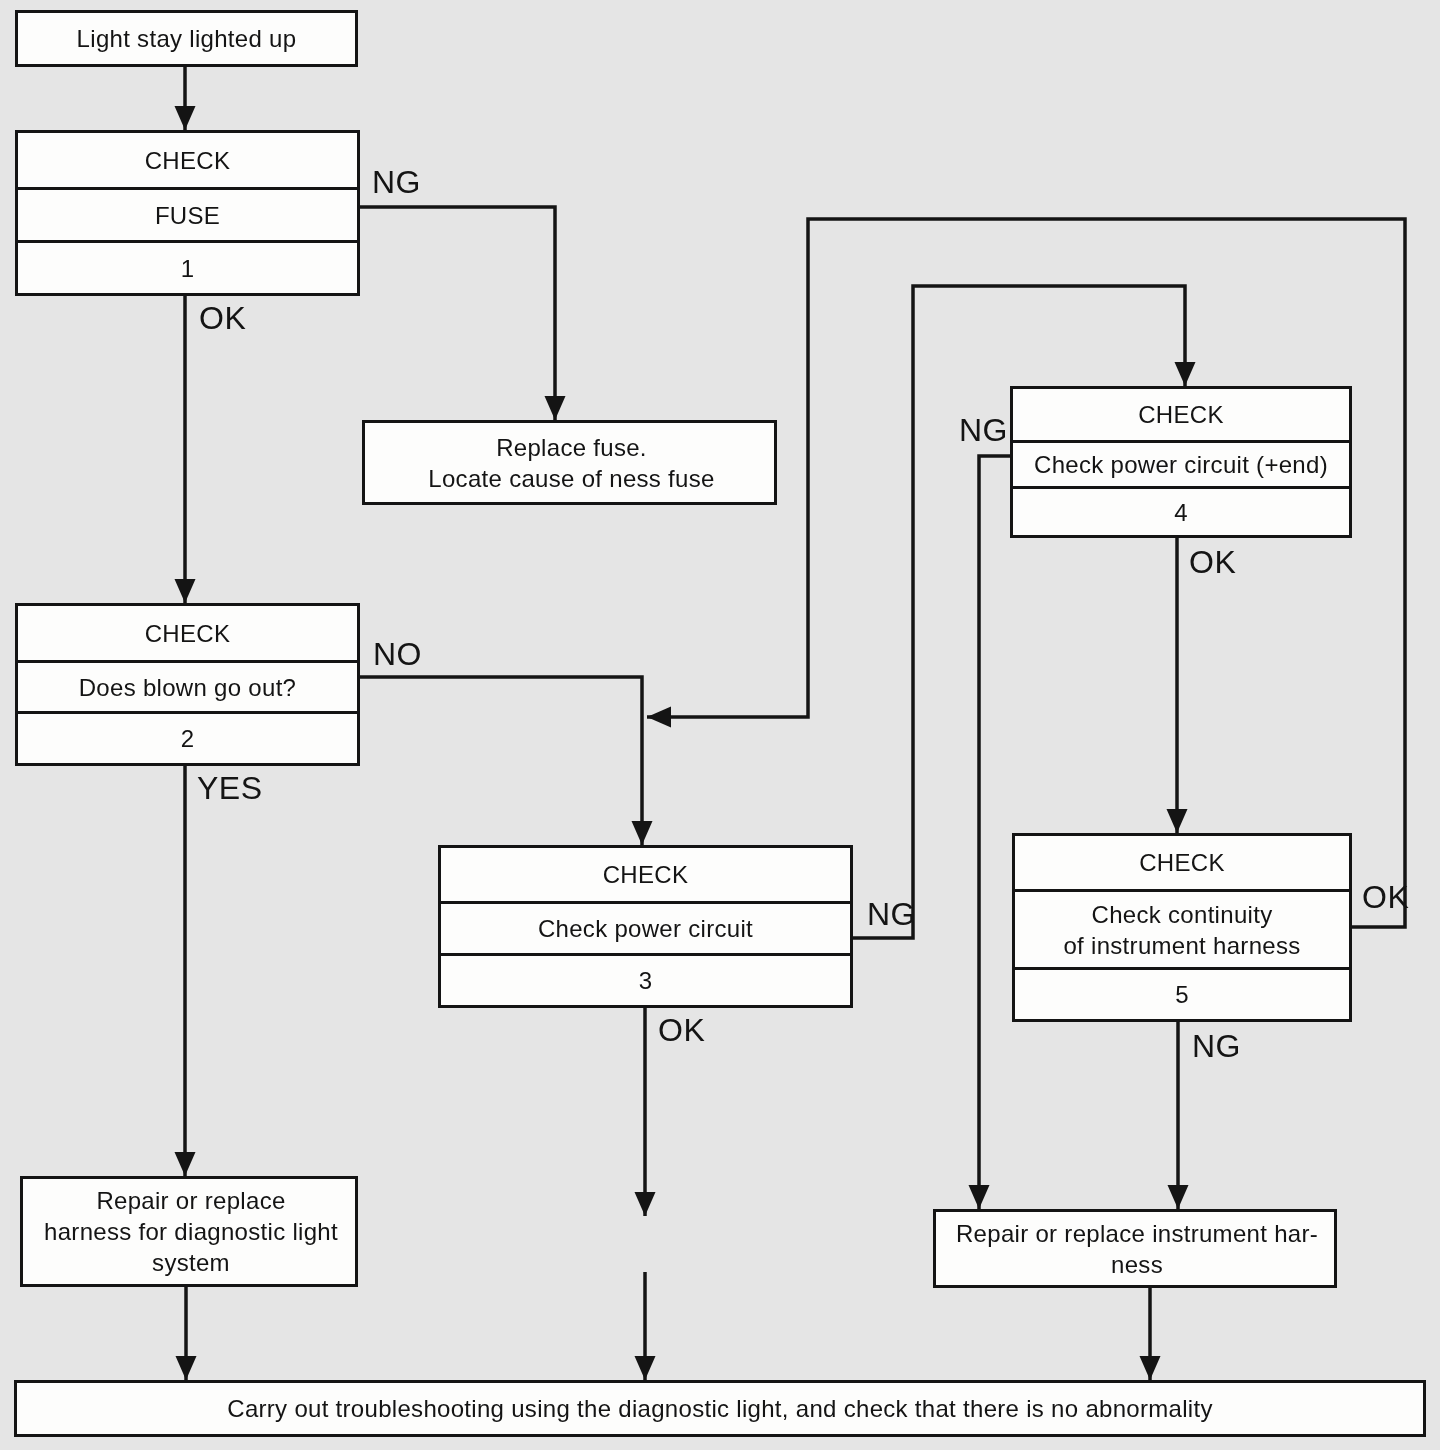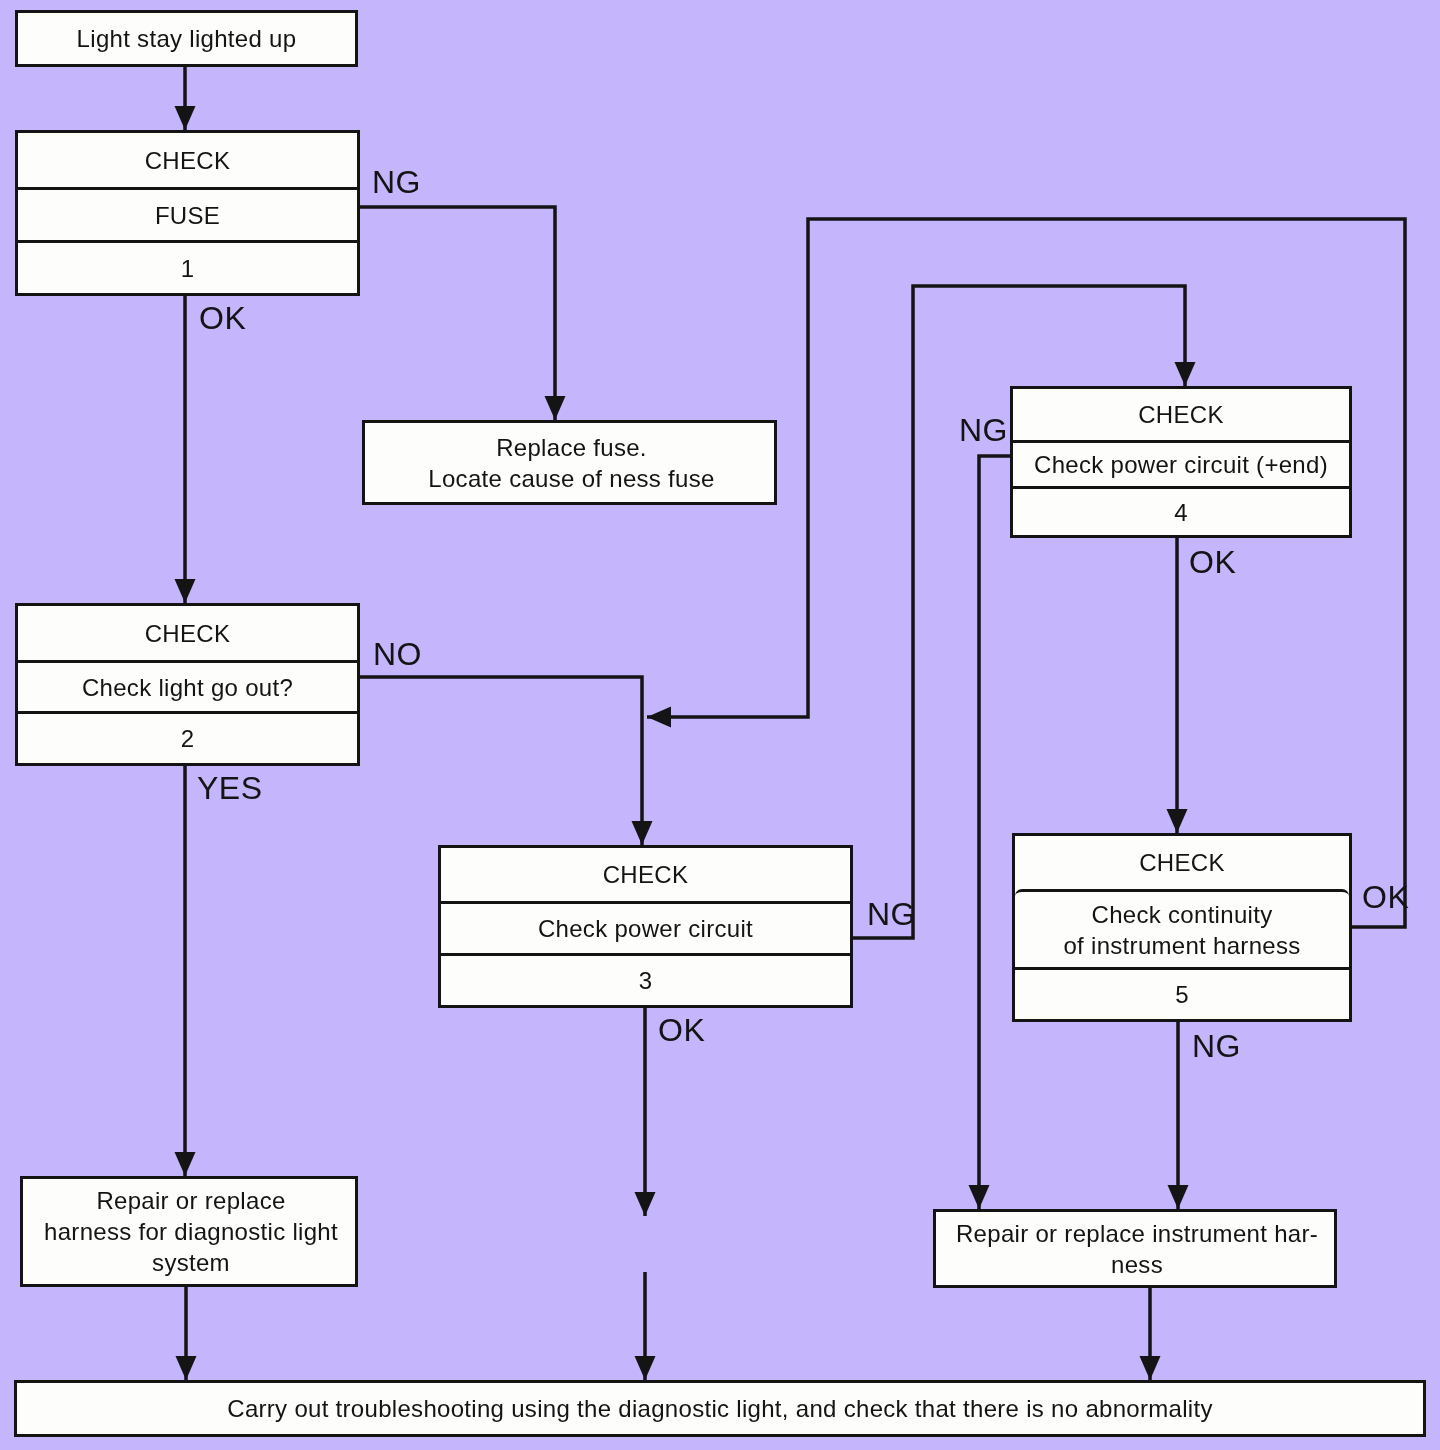--- a/index.html
+++ b/index.html
@@ -47,21 +47,21 @@
   .edge-label {
     position: absolute;
     font-size: 32px;
     letter-spacing: 0.5px;
     white-space: nowrap;
   }
 </style>
 </head>
 <body>
 
-<div id="stage" style="background: #c4b5fd; width: 1440px; height: 1450px;">
+<div id="stage" style="background: #e5e5e5; width: 1440px; height: 1450px;">
   <svg id="edge-layer" viewBox="0 0 1440 1450" xmlns="http://www.w3.org/2000/svg">
       <g>
         <path d="M185 67 L185 130" fill="none" stroke="#141414" stroke-width="3.5"></path>
         <polygon points="185,130 174.5,106 195.5,106" fill="#141414"></polygon>
       </g>
       <g>
         <path d="M360 207 L555 207 L555 420" fill="none" stroke="#141414" stroke-width="3.5"></path>
         <polygon points="555,420 544.5,396 565.5,396" fill="#141414"></polygon>
       </g>
       <g>
@@ -133,21 +133,21 @@
       <div class="node-row align-left" style="flex: 1 1 auto;">
         <div>Replace fuse.</div>
         <div>Locate cause of ness fuse</div>
       </div>
     </div>
     <div class="node" style="left: 15px; top: 603px; width: 345px; height: 163px;">
       <div class="node-row align-center" style="flex: 0 0 54px;">
         <div>CHECK</div>
       </div>
       <div class="node-row align-center divided" style="flex: 0 0 51px;">
-        <div>Check light go out?</div>
+        <div>Does blown go out?</div>
       </div>
       <div class="node-row align-center divided" style="flex: 1 1 auto;">
         <div>2</div>
       </div>
     </div>
     <div class="node" style="left: 438px; top: 845px; width: 415px; height: 163px;">
       <div class="node-row align-center" style="flex: 0 0 53px;">
         <div>CHECK</div>
       </div>
       <div class="node-row align-center divided" style="flex: 0 0 52px;">
@@ -165,21 +165,21 @@
         <div>Check power circuit (+end)</div>
       </div>
       <div class="node-row align-center divided" style="flex: 1 1 auto;">
         <div>4</div>
       </div>
     </div>
     <div class="node" style="left: 1012px; top: 833px; width: 340px; height: 189px;">
       <div class="node-row align-center" style="flex: 0 0 53px;">
         <div>CHECK</div>
       </div>
-      <div class="node-row align-center divided" style="flex: 0 0 78px; border-radius: 7px;">
+      <div class="node-row align-center divided" style="flex: 0 0 78px;">
         <div>Check continuity</div>
         <div>of instrument harness</div>
       </div>
       <div class="node-row align-center divided" style="flex: 1 1 auto;">
         <div>5</div>
       </div>
     </div>
     <div class="node" style="left: 20px; top: 1176px; width: 338px; height: 111px;">
       <div class="node-row align-left" style="flex: 1 1 auto;">
         <div>Repair or replace</div>

